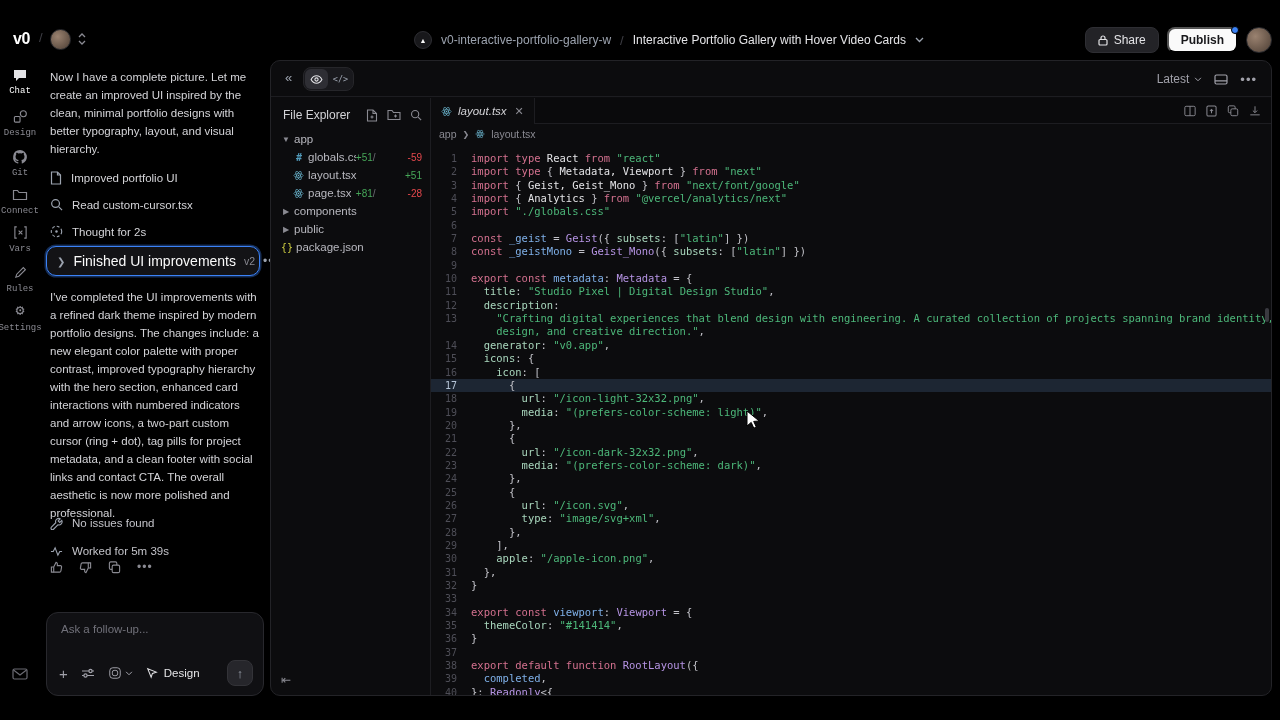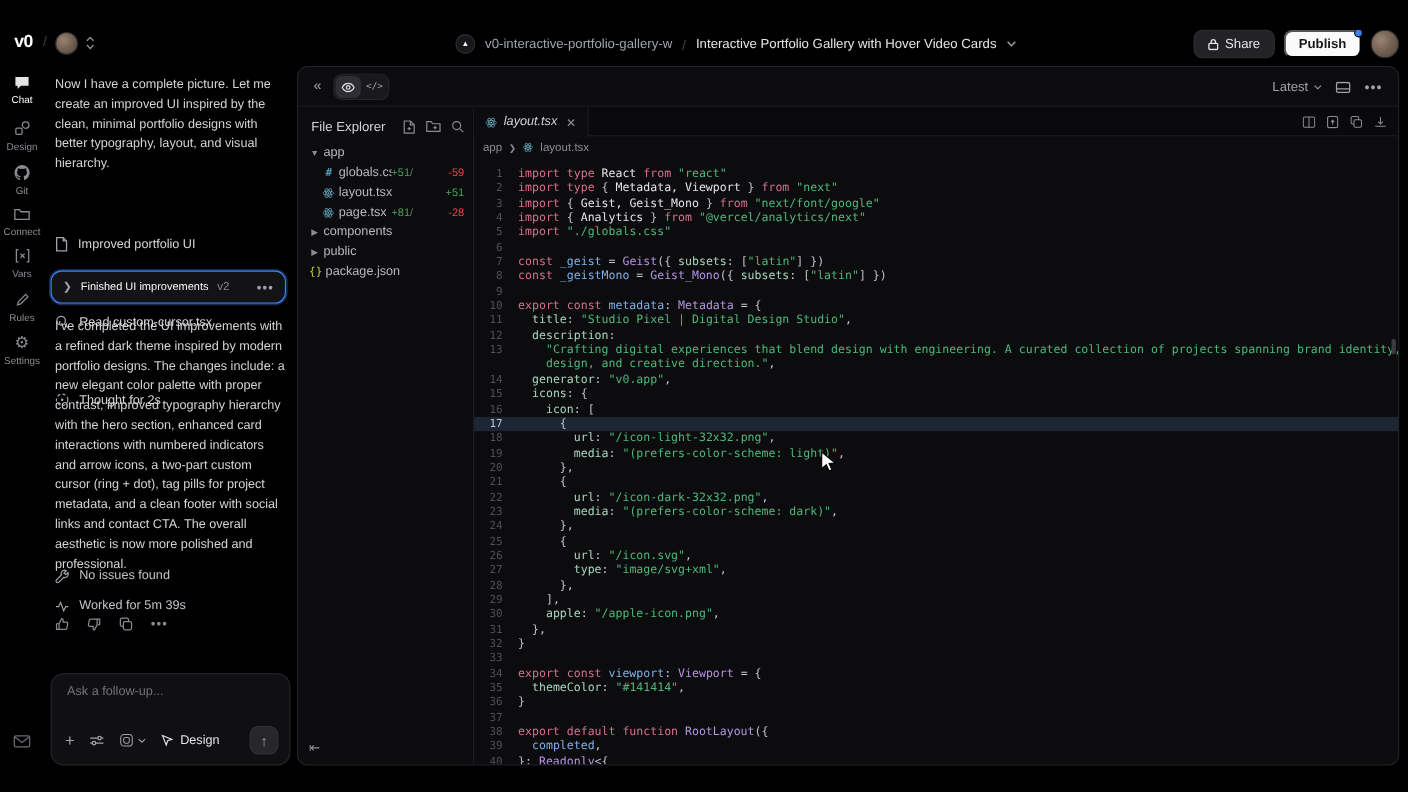--- a/index.html
+++ b/index.html
@@ -27,40 +27,40 @@
   .crumb-title { color:#e4e4e7; font-size:12px; }
   .tb-right { position:absolute; right:8px; top:27px; display:flex; align-items:center; gap:8px; }
   .btn-share { height:26px; padding:0 12px; border-radius:8px; background:#232327; border:1px solid #2e2e33;
     display:flex; align-items:center; gap:6px; color:#e4e4e7; font-size:12px; cursor:pointer; }
   .btn-publish { position:relative; height:26px; padding:0 12px; border-radius:8px; background:#fafafa;
     color:#18181b; font-size:12px; font-weight:700; display:flex; align-items:center; cursor:pointer; }
   .pub-dot { position:absolute; right:-3px; top:-3px; width:8px; height:8px; border-radius:50%; background:#3b82f6; border:1px solid #000; }
   .avatar-lg { width:26px; height:26px; border-radius:50%; background:radial-gradient(circle at 35% 35%, #9a8270, #4c3e34); border:1px solid #2c2c30; }
 
   
-  .rail { position:absolute; left:0; top:60px; width:40px; bottom:0; }
+  .rail { position:absolute; left:0; top:60px; width:40px; bottom:0;font-family:Liberation Mono, monospace; }
   .rail-item { position:absolute; left:0; width:40px; display:flex; flex-direction:column; align-items:center; gap:3px; cursor:pointer; }
   .rail-item .lbl { font-size:9px; color:#8a8a92; }
   .rail-item.active .lbl { color:#fafafa; }
   .rail-icon { width:17px; height:17px; display:flex; align-items:center; justify-content:center; color:#8a8a92; }
   .rail-item.active .rail-icon { color:#fafafa; }
   .gear-glyph { font-size:15px; line-height:15px; color:#8a8a92; }
   .rail-mail { position:absolute; left:12px; top:608px; color:#6b6b73; }
 
   
   .chat { position:absolute; left:46px; top:60px; width:222px; bottom:0; }
   .chat-intro { position:absolute; top:8px; left:4px; width:208px; font-size:11.5px; line-height:18px; color:#d4d4d8; }
   .steps { position:absolute; top:104px; left:4px; width:210px; }
-  .step { height:27px; display:flex; align-items:center; gap:9px; color:#d4d4d8; font-size:11.5px; cursor:pointer;margin-top:44px; }
+  .step { height:27px; display:flex; align-items:center; gap:9px; color:#d4d4d8; font-size:11.5px; cursor:pointer; }
   .step .ic { color:#9ca3af; }
   .vcard { position:absolute; top:186px; left:0px; width:214px; height:30px; border-radius:10px;
     background:#131316; border:1px solid #3b82f6; box-shadow:0 0 0 1.5px rgba(59,130,246,.35);
     display:flex; align-items:center; gap:8px; padding:0 10px; cursor:pointer; }
   .vcard .chev { color:#9ca3af; font-size:10px; }
-  .vcard .ttl { color:#fafafa; font-size:10px; white-space:nowrap; }
+  .vcard .ttl { color:#fafafa; font-size:14px; white-space:nowrap; }
   .vcard .ver { color:#8a8a92; font-size:10.5px; }
   .vcard .dots { margin-left:auto; color:#9ca3af; font-size:12px; letter-spacing:1px; }
   .chat-summary { position:absolute; top:228px; left:4px; width:210px; font-size:11.5px; line-height:18px; color:#d4d4d8; }
   .status { position:absolute; top:449px; left:4px; width:210px; }
   .status-row { height:28px; display:flex; align-items:center; gap:9px; color:#c3c3c9; font-size:11.5px; }
   .status-row .ic { color:#9ca3af; }
   .actions { position:absolute; top:500px; left:4px; display:flex; align-items:center; gap:16px; color:#8a8a92; }
   .actions .ic { cursor:pointer; }
   .chat-input { position:absolute; top:552px; left:0; width:218px; height:84px; border-radius:12px;
     background:#101013; border:1px solid #28282d; }

